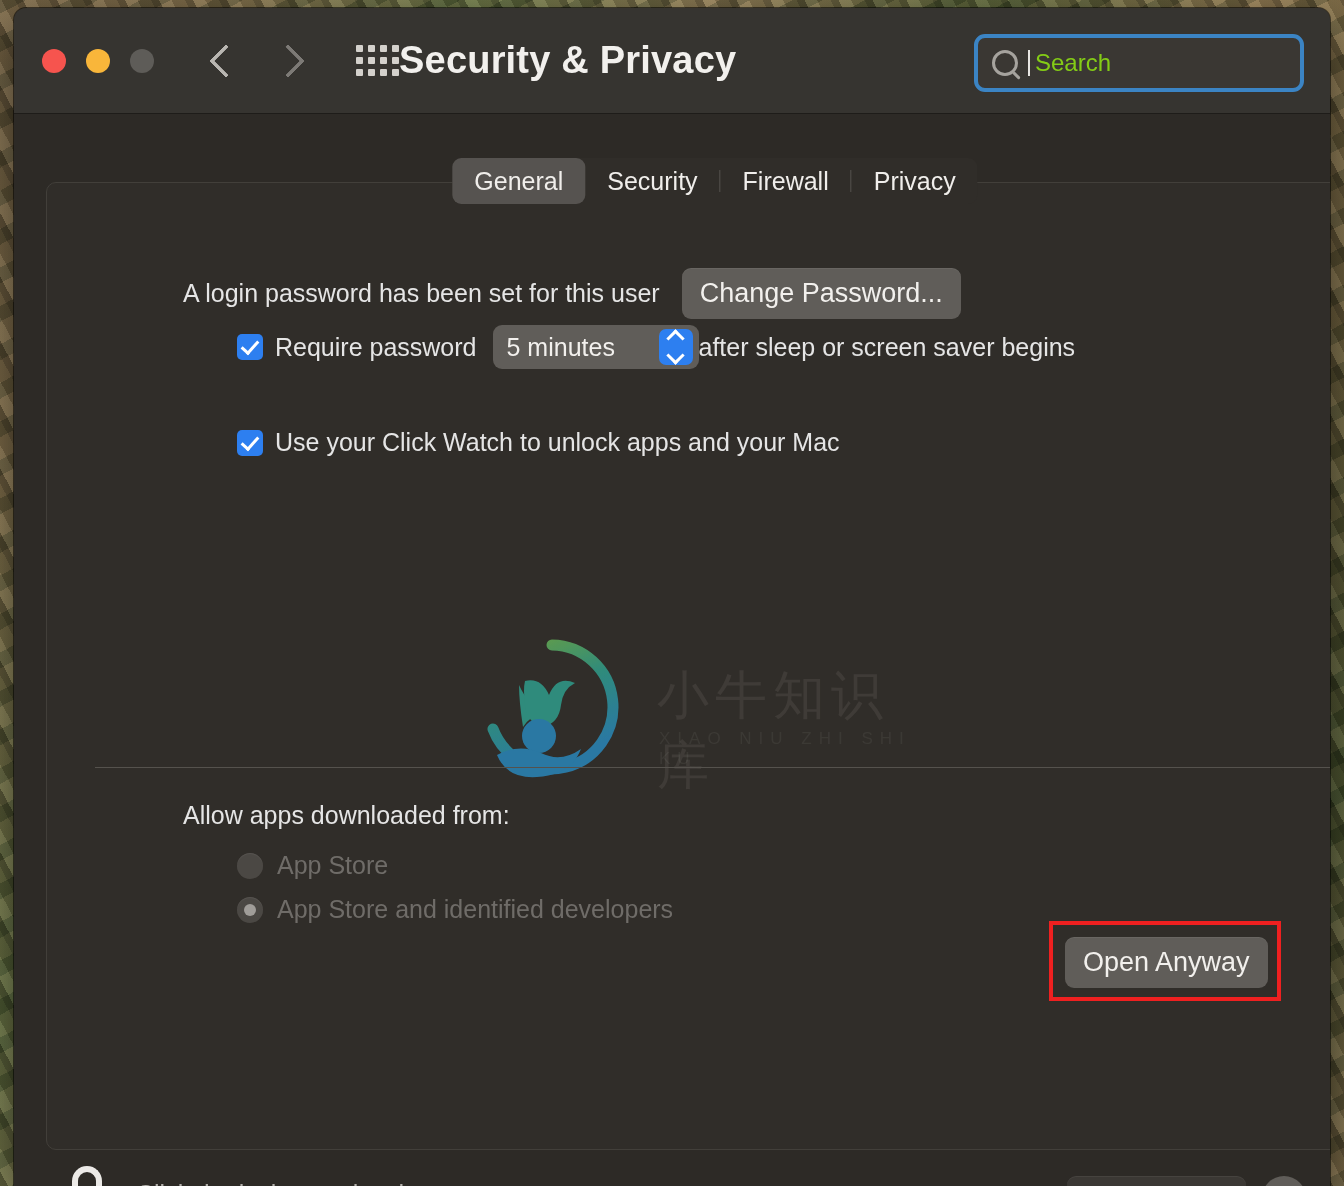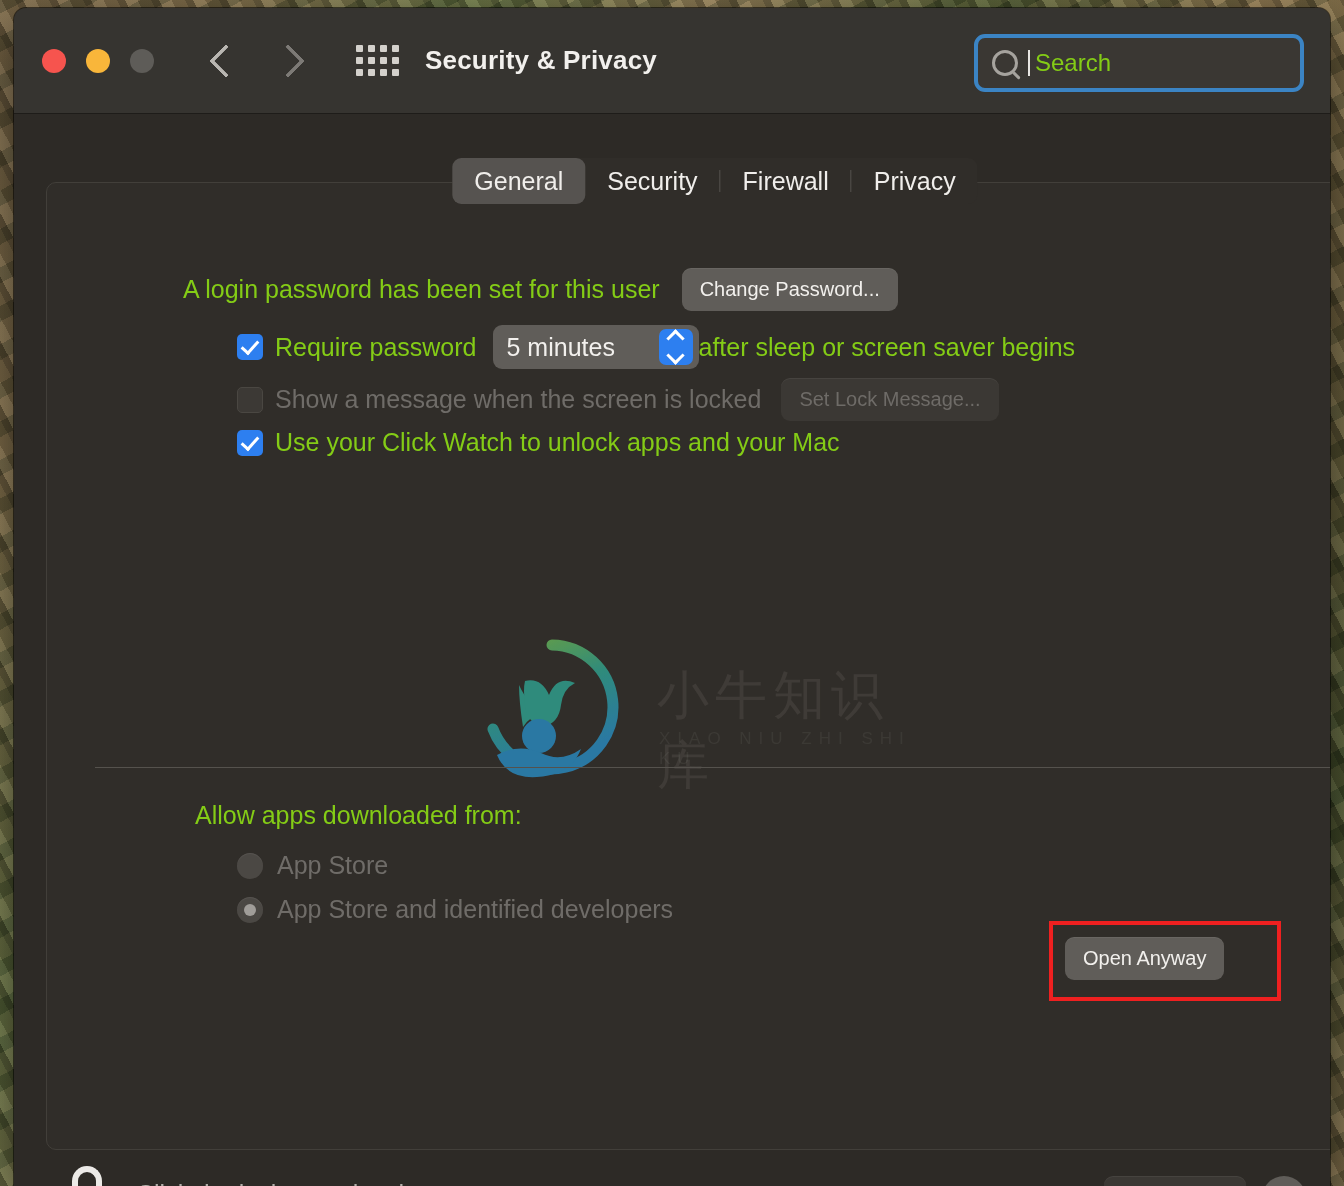--- a/index.html
+++ b/index.html
@@ -96,23 +96,22 @@
   }
   .grid-icon i {
     display: block;
     width: 7px;
     height: 7px;
     background: #d4d1cc;
     border-radius: 1px;
   }
 
   .win-title {
-    margin-left: 26px;
     color: #f2f0ed;
-    font-size: 26px;
+    font-size: 38px;
     font-weight: bold;
     letter-spacing: 0.2px;
   }
 
   .search-wrap {
     position: absolute;
     right: 26px;
     top: 26px;
     width: 330px;
     height: 58px;
@@ -205,28 +204,28 @@
   }
 
   .content { position: absolute; inset: 0; }
 
   .row {
     position: absolute;
     display: flex;
     align-items: center;
   }
 
-  .txt { color: #84cc16; font-size: 25px; white-space: nowrap; }
+  .txt { color: #e5e5e5; font-size: 25px; white-space: nowrap; }
   .txt.dim { color: #6f6c68; }
 
   
   .btn {
     background: #605d59;
     color: #f2f0ed;
-    font-size: 20px;
+    font-size: 27px;
     border-radius: 9px;
     padding: 10px 18px;
     white-space: nowrap;
     box-shadow: inset 0 1px 0 rgba(255,255,255,0.06);
   }
   .btn.disabled {
     background: #3b3834;
     color: #6e6b67;
   }
 
@@ -486,25 +485,20 @@
           <span class="popup" style="margin-left:16px;">
             <span class="val">5 minutes</span>
             <span class="stepper">
               <span class="ar up"></span>
               <span class="ar down"></span>
             </span>
           </span>
           <span class="txt" style="margin-left:0;">after sleep or screen saver begins</span>
         </div>
 
-        <div class="row" style="left:190px; top:195px;">
-          <span class="cb off"></span>
-          <span class="txt dim">Show a message when the screen is locked</span>
-          <span class="btn disabled" style="margin-left:20px;">Set Lock Message...</span>
-        </div>
 
         <div class="row" style="left:190px; top:245px;">
           <span class="cb on"></span>
           <span class="txt">Use your Click Watch to unlock apps and your Mac</span>
         </div>
 
         <div class="watermark">
           <svg width="170" height="160" viewBox="0 0 170 160">
             <defs>
               <linearGradient id="g1" x1="0" y1="0" x2="0.4" y2="1">
@@ -518,21 +512,21 @@
             <path d="M58 48 q16 -4 24 14 q8 -20 26 -12 q-12 6 -14 22 q-2 18 -18 22 q-16 -4 -18 -22 q-2 -16 0 -24 z" fill="#2f9384"></path>
             <circle cx="72" cy="103" r="17" fill="#2a7fae"></circle>
             <path d="M30 122 q22 -12 44 -2 q20 10 40 -4 q-10 26 -44 28 q-30 2 -40 -22 z" fill="#2a7fae"></path>
           </svg>
           <div class="wm-text">小牛知识库</div>
           <div class="wm-sub">XIAO NIU ZHI SHI KU</div>
         </div>
 
         <div class="divider"></div>
 
-        <div class="row" style="left:148px; top:618px;">
+        <div class="row" style="left:136px; top:618px;">
           <span class="txt">Allow apps downloaded from:</span>
         </div>
 
         <div class="row" style="left:190px; top:668px;text-align:center;">
           <span class="radio"></span>
           <span class="txt dim">App Store</span>
         </div>
 
         <div class="row" style="left:190px; top:712px;">
           <span class="radio on"></span>

